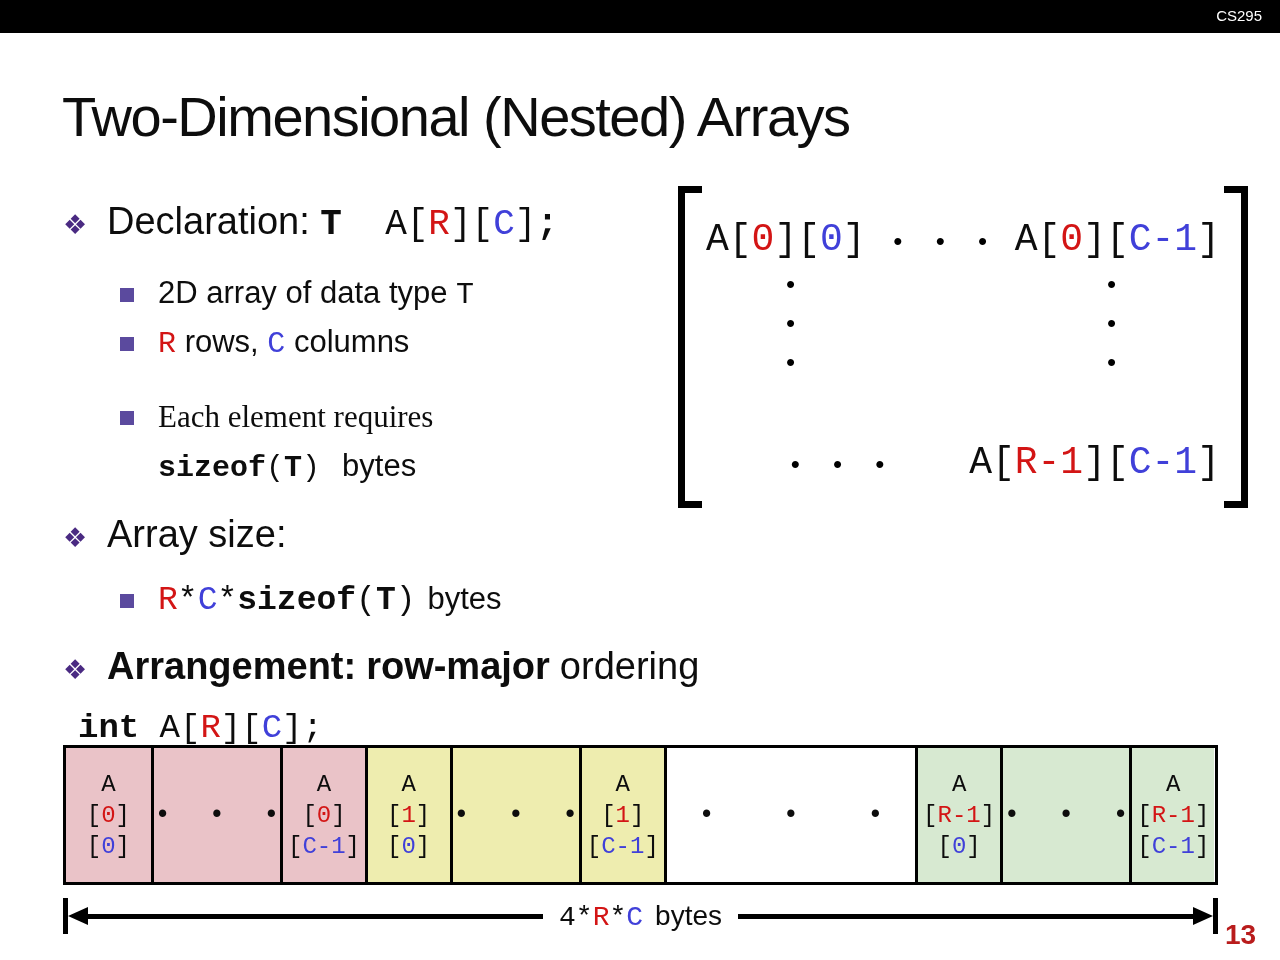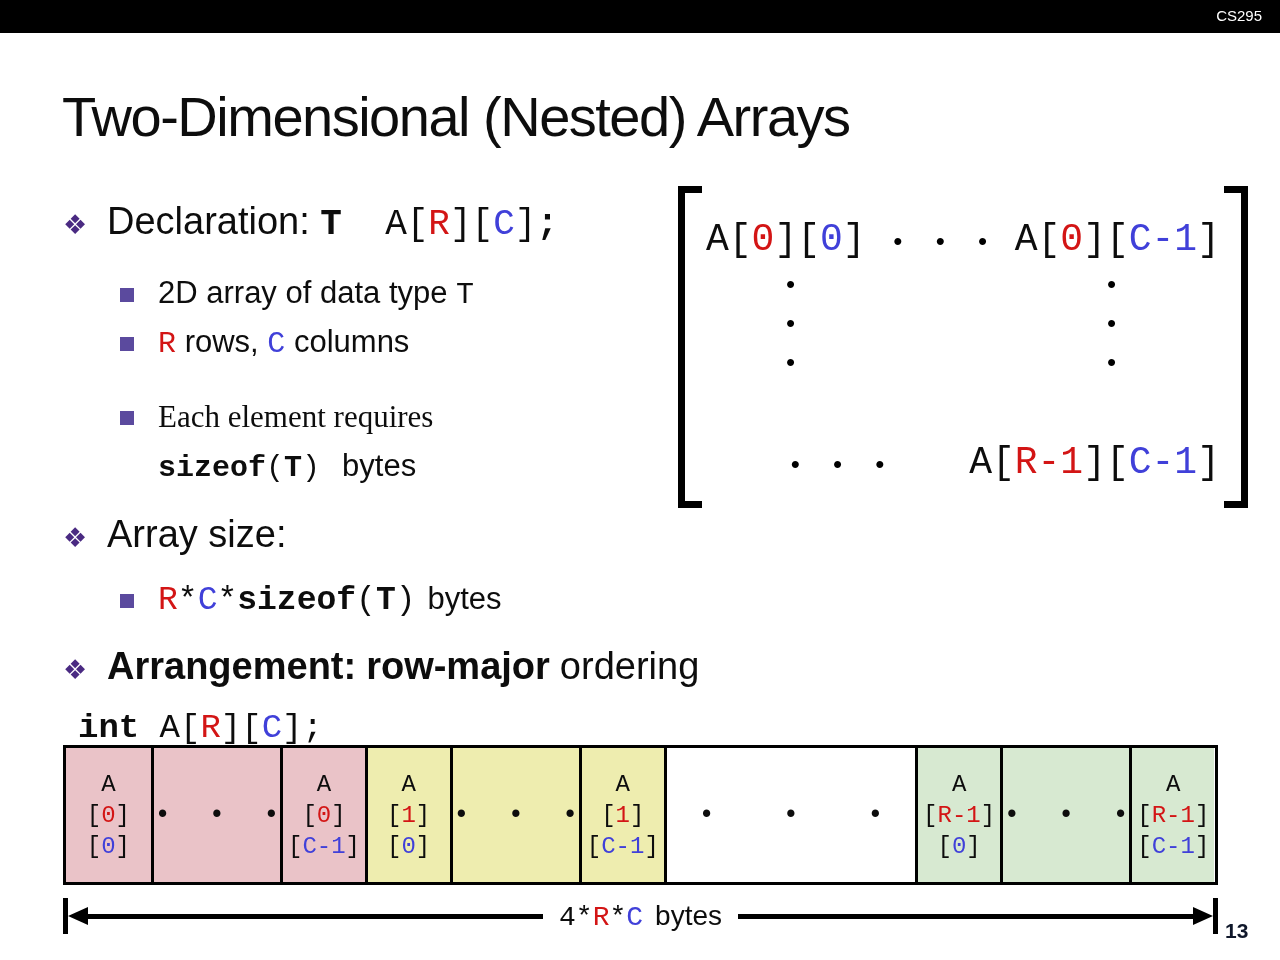--- a/index.html
+++ b/index.html
@@ -69,22 +69,22 @@
            display:flex; align-items:center; }
   .endbar { width:5px; height:36px; background:#000; flex:0 0 5px; }
   .tri { width:0; height:0; border-top:9px solid transparent; border-bottom:9px solid transparent; }
   .tri-left  { border-right:20px solid #000; }
   .tri-right { border-left:20px solid #000; }
   .aline { flex:1; height:5px; background:#000; }
   .alabel { margin:0 16px; font-size:28px; display:flex; align-items:baseline; }
   .alabel .mono { font-size:28px; }
   .alabel .bytes { margin-left:12px; }
 
-  .pagenum { position:absolute; left:1225px; top:919px; font-size:21px; font-weight:bold;
-             color:#0f172a; }
+  .pagenum { position:absolute; left:1225px; top:919px; font-size:28px; font-weight:bold;
+             color:#b91c1c; }
 
   .gapR { margin-right:10px;font-weight:bold; }
 </style>
 </head>
 <body>
 
 <div class="topbar">
   <div class="topbar-course">CS295</div>
 </div>
 

